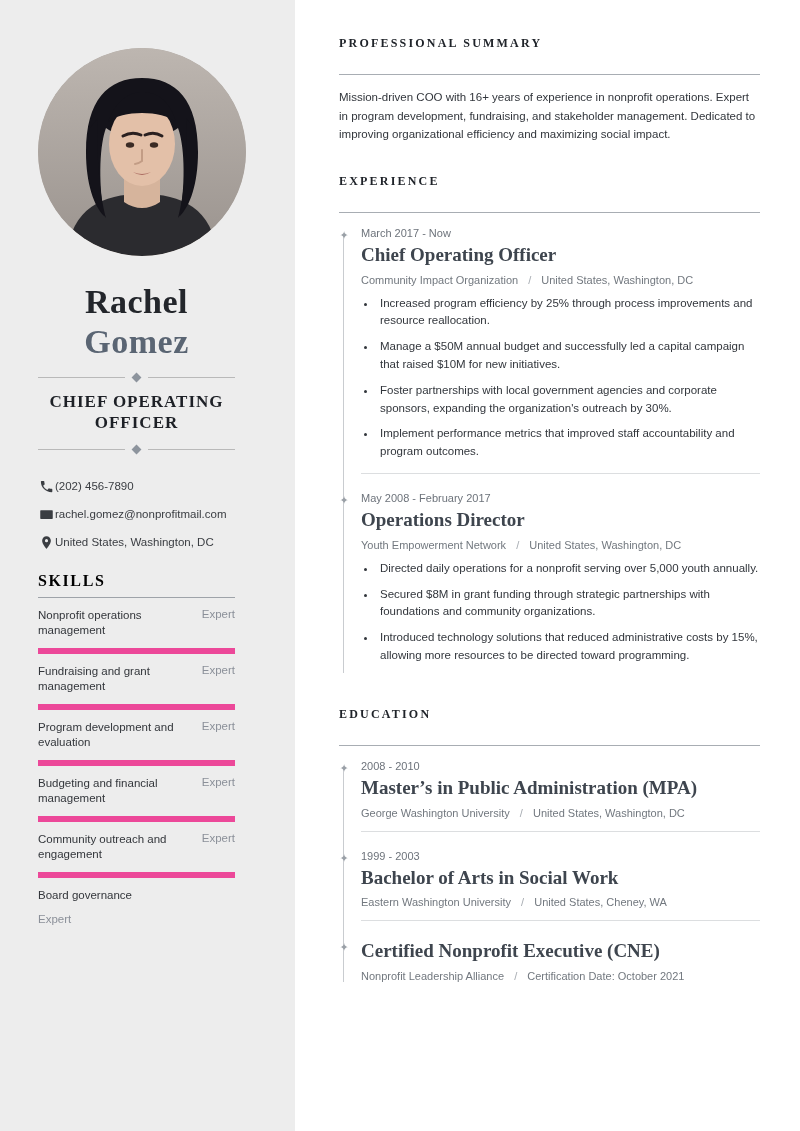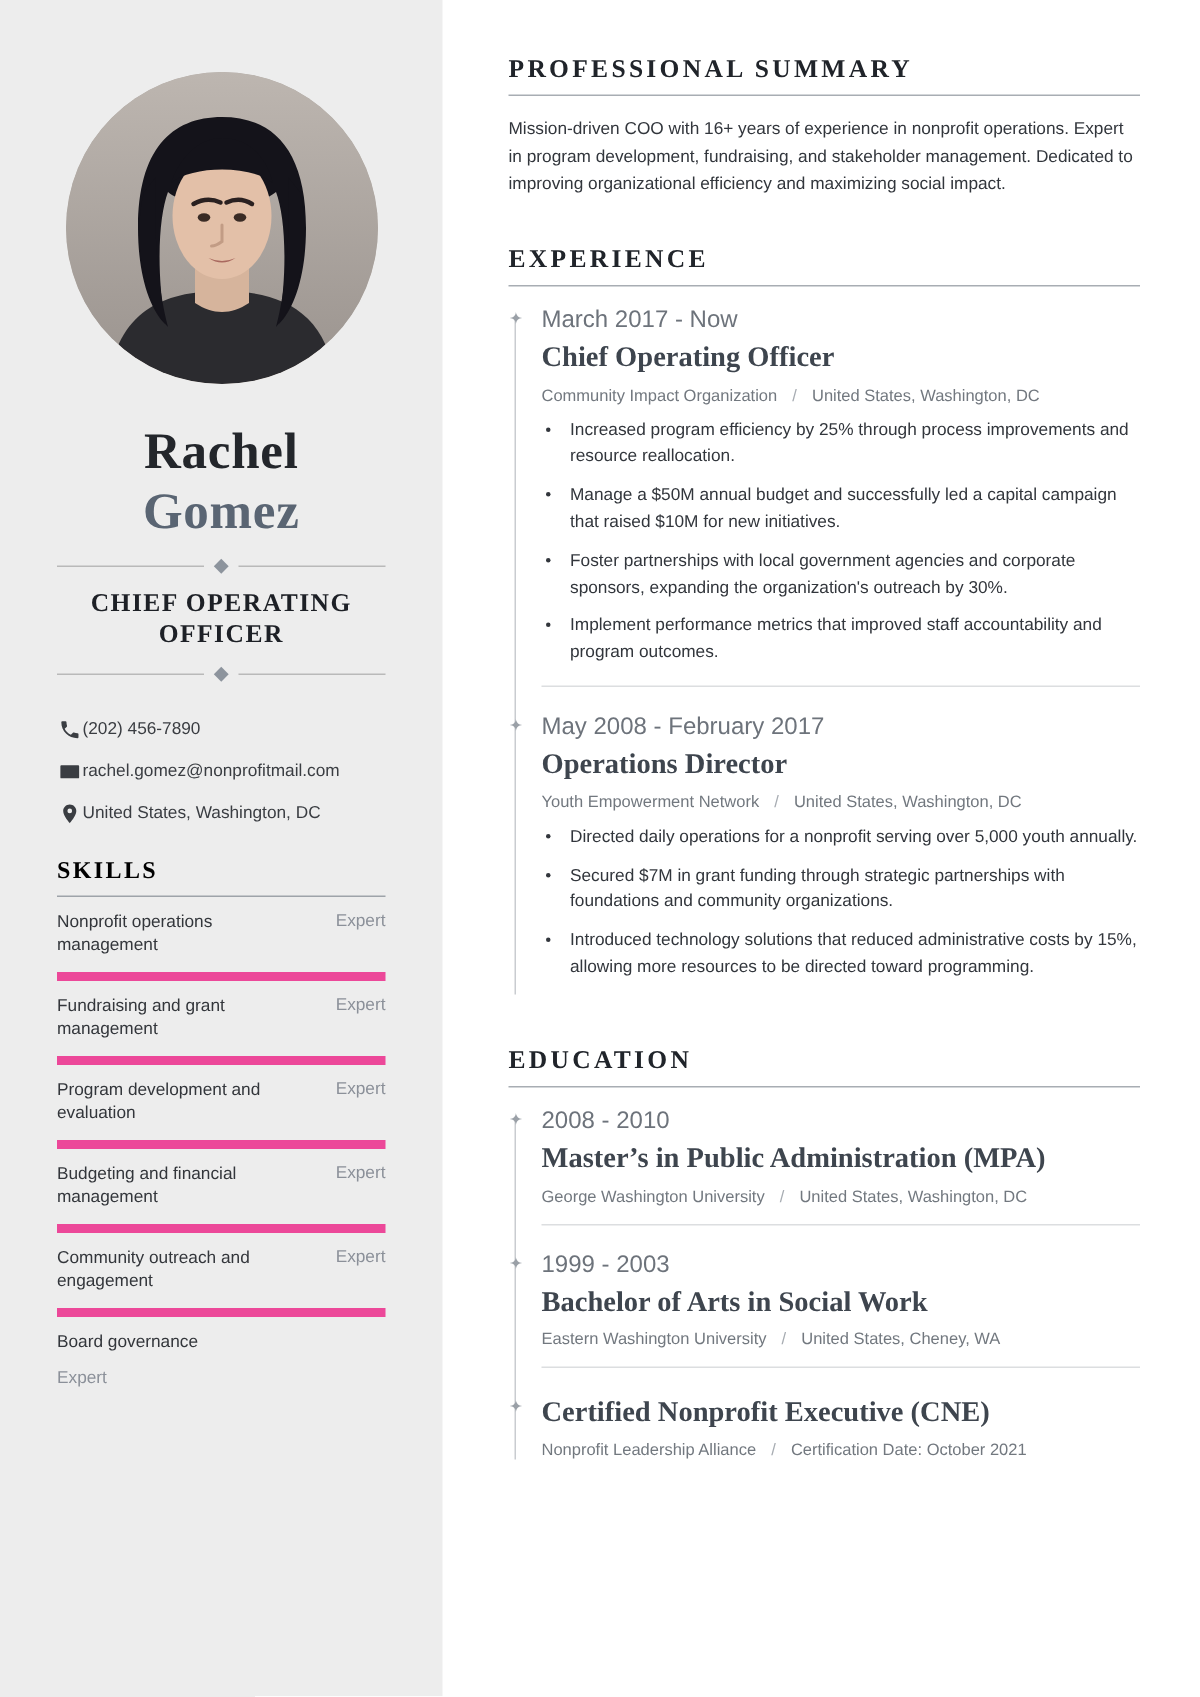--- a/index.html
+++ b/index.html
@@ -16,21 +16,21 @@
     display: flex;
     background: #ffffff;
     overflow: hidden;
   }
 
   
   .sidebar {
     width: 295px;
     min-width: 295px;
     background: #ededed;
-    padding: 40px 38px 0 38px;
+    padding: 40px 60px 0 38px;
     position: relative;
   }
   .photo-wrap {
     width: 208px;
     height: 208px;
     margin: 8px auto 0 auto;
     border-radius: 50%;
     overflow: hidden;
     position: relative;
     background: #b3aca6;
@@ -128,25 +128,25 @@
     white-space: nowrap;
   }
 
   
   .main {
     flex: 1;
     padding: 36px 40px 0 44px;
   }
   .sec-title {
     font-family: "Liberation Serif", serif;
-    font-size: 17px;
+    font-size: 12px;
     letter-spacing: 2.2px;
     color: #20242a;
     font-weight: bold;
-    padding-bottom: 7px;
+    padding-bottom: 23px;
     border-bottom: 1px solid #a8adb3;
   }
   .summary-text {
     font-size: 11.5px;
     line-height: 1.62;
     color: #32363c;
     margin-top: 13px;
   }
   .sec-gap { margin-top: 30px; }
 
@@ -162,21 +162,21 @@
   .tl-item .node {
     position: absolute;
     left: -22px; top: 3px;
     width: 10px; height: 10px;
     color: #9aa0a7;
     font-size: 11px;
     line-height: 10px;
     text-align: center;
   }
   .tl-date {
-    font-size: 16px;
+    font-size: 11px;
     color: #6d737b;
     margin-bottom: 4px;
   }
   .tl-role {
     font-family: "Liberation Serif", serif;
     font-size: 19px;
     font-weight: bold;
     color: #3e454e;
     line-height: 1.3;
   }
@@ -353,21 +353,21 @@
         <span class="node">✦</span>
         <div class="tl-date">May 2008 - February 2017</div>
         <div class="tl-role">Operations Director</div>
         <div class="tl-meta">
           <span>Youth Empowerment Network</span>
           <span class="sep">/</span>
           <span>United States, Washington, DC</span>
         </div>
         <ul class="bullets">
           <li>Directed daily operations for a nonprofit serving over 5,000 youth annually.</li>
-          <li>Secured $7M in grant funding through strategic partnerships with foundations and community organizations.</li>
+          <li>Secured $8M in grant funding through strategic partnerships with foundations and community organizations.</li>
           <li>Introduced technology solutions that reduced administrative costs by 15%, allowing more resources to be directed toward programming.</li>
         </ul>
       </div>
     </div>
 
     <h2 class="sec-title sec-gap">EDUCATION</h2>
 
     <div class="timeline">
 
       <div class="tl-item">

